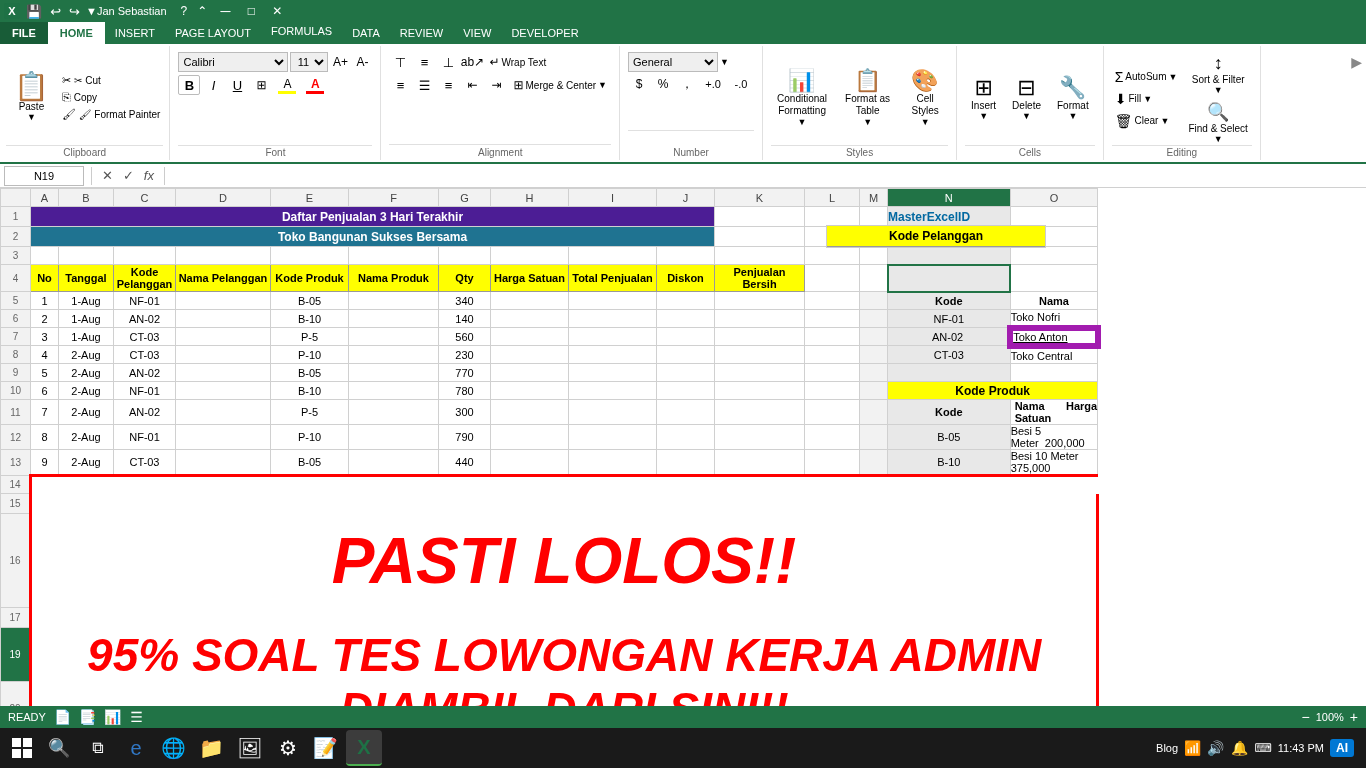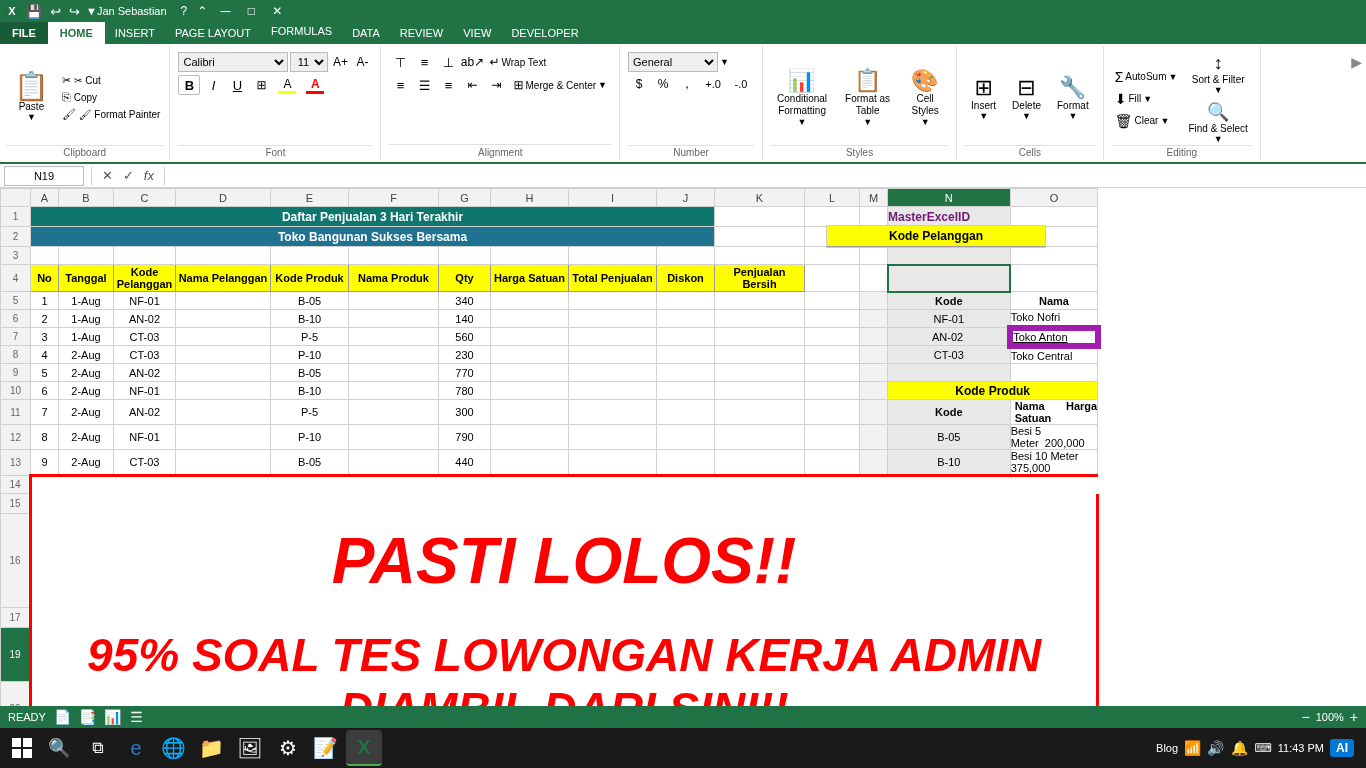--- a/index.html
+++ b/index.html
@@ -155,21 +155,21 @@
         <div style="font-size:9px;cursor:pointer;">▼</div>
       </div>
       <div style="display:flex;gap:2px;align-items:center;">
         <div style="width:22px;height:18px;display:flex;align-items:center;justify-content:center;cursor:pointer;border:1px solid transparent;border-radius:2px;font-size:12px;">$</div>
         <div style="width:22px;height:18px;display:flex;align-items:center;justify-content:center;cursor:pointer;border:1px solid transparent;border-radius:2px;font-size:12px;">%</div>
         <div style="width:22px;height:18px;display:flex;align-items:center;justify-content:center;cursor:pointer;border:1px solid transparent;border-radius:2px;font-size:12px;">，</div>
         <div style="width:26px;height:18px;display:flex;align-items:center;justify-content:center;cursor:pointer;border:1px solid transparent;border-radius:2px;font-size:11px;">+.0</div>
         <div style="width:26px;height:18px;display:flex;align-items:center;justify-content:center;cursor:pointer;border:1px solid transparent;border-radius:2px;font-size:11px;">-.0</div>
       </div>
     </div>
-    <div style="font-size:10px;color:#666;text-align:center;padding-bottom:2px;width:100%;border-top:1px solid #e0e0e0;padding-top:1px;">Number</div>
+    <div style="font-size:10px;color:#666;text-align:center;padding-bottom:2px;width:100%;border-top:1px solid #e0e0e0;padding-top:16px;">Number</div>
   </div>
 
   <div style="display:flex;flex-direction:column;align-items:center;justify-content:space-between;border-right:1px solid #e0e0e0;padding:2px 8px 0 8px;">
     <div style="display:flex;align-items:center;gap:6px;flex:1;padding-top:4px;">
       <div style="display:flex;flex-direction:column;align-items:center;justify-content:center;cursor:pointer;padding:4px 6px;border-radius:3px;min-width:52px;">
         <div style="font-size:22px;line-height:1;">📊</div>
         <div style="font-size:10px;text-align:center;max-width:60px;line-height:1.2;margin-top:1px;">Conditional<br>Formatting</div>
         <div style="font-size:9px;">▼</div>
       </div>
       <div style="display:flex;flex-direction:column;align-items:center;justify-content:center;cursor:pointer;padding:4px 6px;border-radius:3px;min-width:52px;">
@@ -298,25 +298,25 @@
           <th style="border:1px solid #d0d0d0;background:#f2f2f2;text-align:center;font-weight:normal;color:#444;height:18px;font-size:11px;">L</th>
           <th style="border:1px solid #d0d0d0;background:#f2f2f2;text-align:center;font-weight:normal;color:#444;height:18px;font-size:11px;">M</th>
           <th style="border:1px solid #d0d0d0;background:#217346;color:white;text-align:center;font-weight:normal;height:18px;font-size:11px;">N</th>
           <th style="border:1px solid #d0d0d0;background:#f2f2f2;text-align:center;font-weight:normal;color:#444;height:18px;font-size:11px;">O</th>
         </tr>
       </thead>
       <tbody>
 
         <tr>
           <td style="border:1px solid #d0d0d0;background:#f2f2f2;text-align:center;color:#666;font-size:10px;height:18px;">1</td>
-          <td colspan="10" style="border:1px solid #d0d0d0;background:#0f766e;color:white;font-weight:bold;text-align:center;font-size:12px;height:20px;">Daftar Penjualan 3 Hari Terakhir</td>
-          <td style="border:1px solid #d0d0d0;"></td>
-          <td style="border:1px solid #d0d0d0;"></td>
-          <td style="border:1px solid #d0d0d0;"></td>
-          <td style="border:1px solid #d0d0d0;background:#e8e8e8;"><span style="color:#701a75;font-weight:bold;font-size:12px;">MasterExcelID</span></td>
+          <td colspan="10" style="border:1px solid #d0d0d0;background:#4c1d95;color:white;font-weight:bold;text-align:center;font-size:12px;height:20px;">Daftar Penjualan 3 Hari Terakhir</td>
+          <td style="border:1px solid #d0d0d0;"></td>
+          <td style="border:1px solid #d0d0d0;"></td>
+          <td style="border:1px solid #d0d0d0;"></td>
+          <td style="border:1px solid #d0d0d0;background:#e8e8e8;"><span style="color:#0369a1;font-weight:bold;font-size:12px;">MasterExcelID</span></td>
           <td style="border:1px solid #d0d0d0;"></td>
         </tr>
 
         <tr>
           <td style="border:1px solid #d0d0d0;background:#f2f2f2;text-align:center;color:#666;font-size:10px;height:18px;">2</td>
           <td colspan="10" style="border:1px solid #d0d0d0;background:#1f7391;color:white;font-weight:bold;text-align:center;font-size:12px;height:20px;">Toko Bangunan Sukses Bersama</td>
           <td style="border:1px solid #d0d0d0;"></td>
           <td style="border:1px solid #d0d0d0;"></td>
           <td style="border:1px solid #d0d0d0;"></td>
           <td style="border:1px solid #d0d0d0;background:#e8e8e8;"><span style="color:#1f7391;font-size:11px;">www.MasterExcelID.com</span></td>

